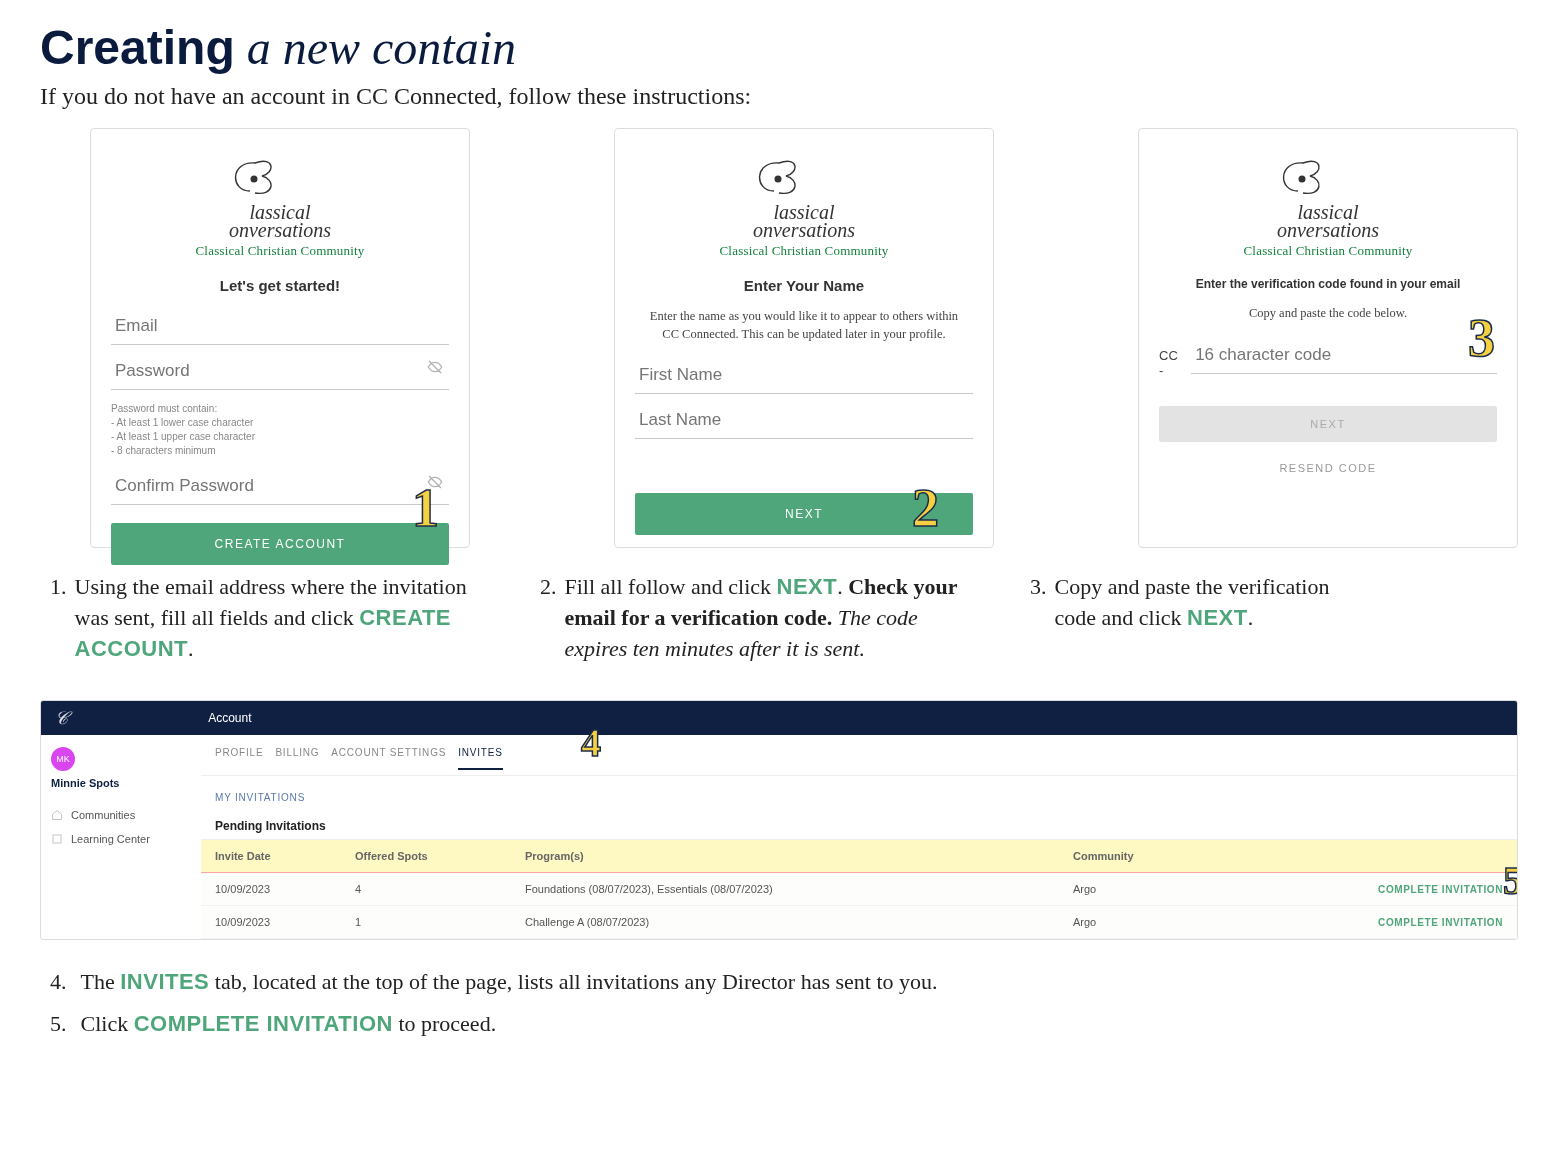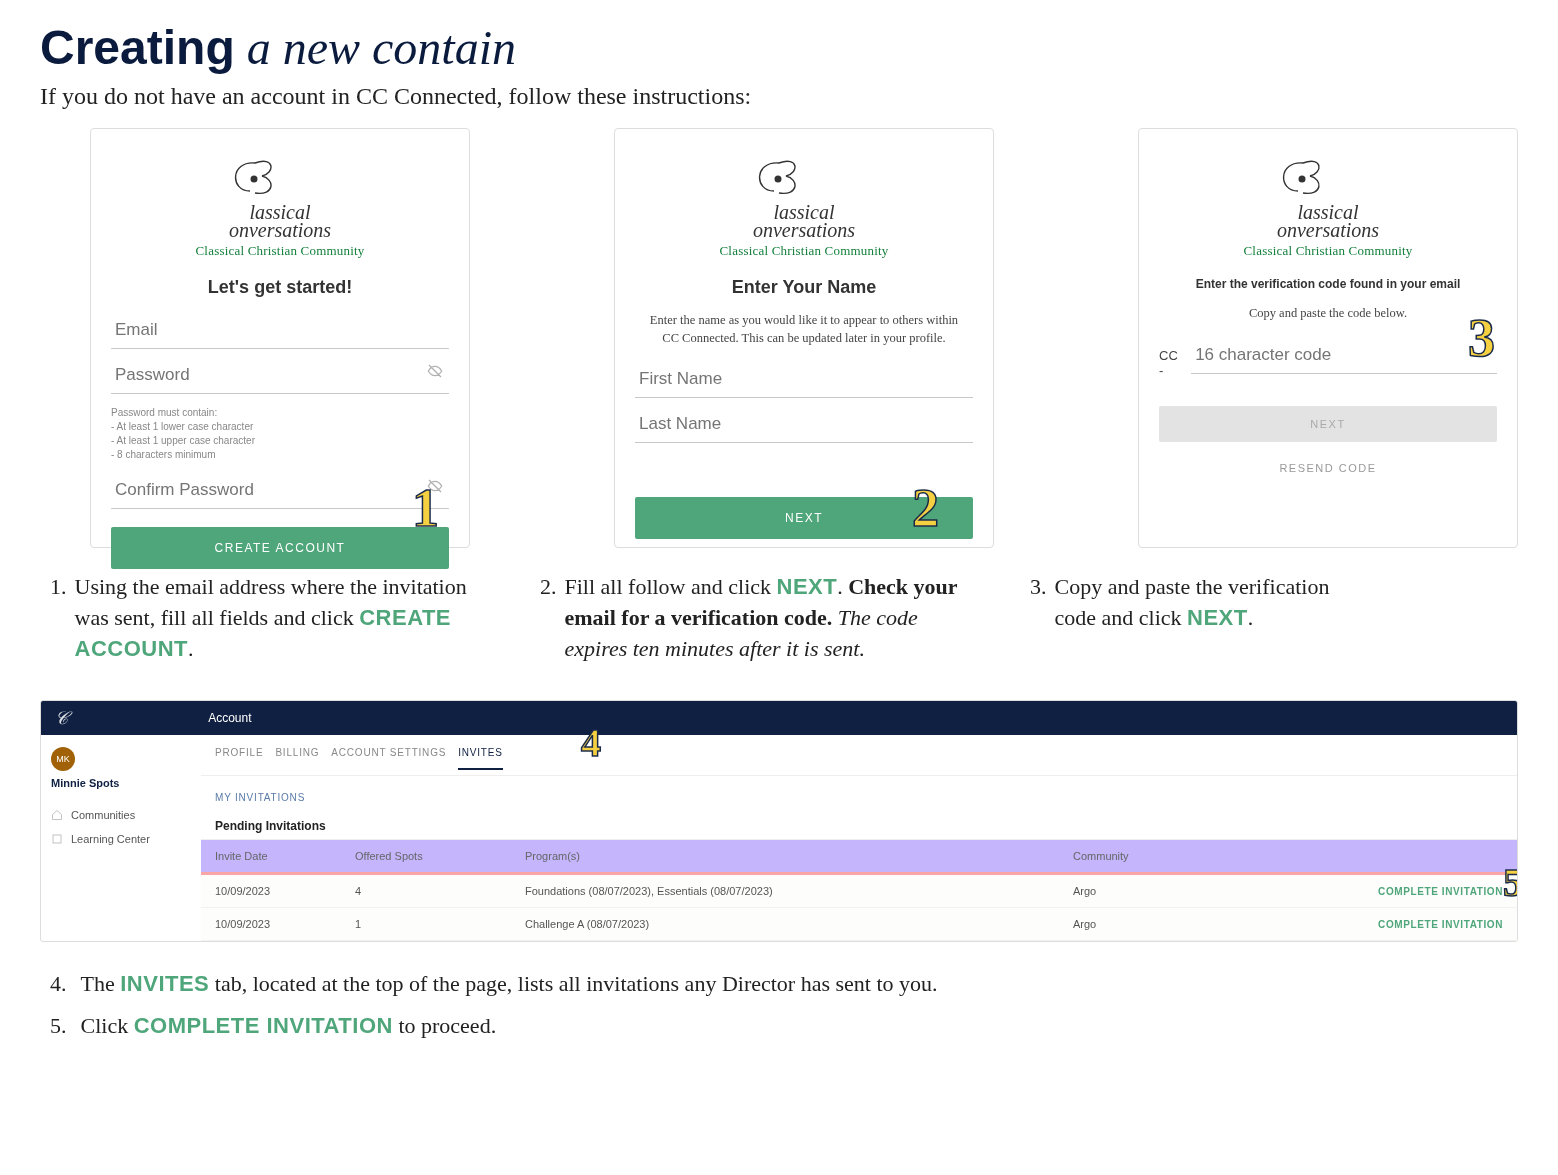--- a/index.html
+++ b/index.html
@@ -24,21 +24,21 @@
     border: 1px solid #ddd;
     border-radius: 4px;
     padding: 16px 20px 20px 20px;
     background: #fff;
     position: relative;
     height: 420px;
   }
   .logo-wrap { text-align: center; margin: 6px 0 4px 0; }
   .brand-name { font-family: Georgia, serif; font-style: italic; font-size: 20px; line-height: 0.9; color: #333; }
   .brand-sub { font-family: Georgia, serif; font-size: 13px; color: #15803d; margin-top: 4px; letter-spacing: 0.2px;}
-  .card-heading { text-align: center; font-family: Arial, sans-serif; font-weight: 700; font-size: 18px; margin: 18px 0 14px 0; color: #333; }
+  .card-heading { text-align: center; font-family: Arial, sans-serif; font-weight: 700; font-size: 15px; margin: 18px 0 14px 0; color: #333; }
   .card-subtext { text-align: center; font-family: Georgia, serif; font-size: 12.5px; color: #444; margin: 0 10px 14px 10px; line-height: 1.4; }
   .field {
     border: none;
     border-bottom: 1.5px solid #c9c9c9;
     width: 100%;
     padding: 8px 4px;
     font-size: 17px;
     color: #b91c1c;
     font-family: Arial, sans-serif;
     background: transparent;
@@ -109,33 +109,33 @@
     border: 1px solid #ddd;
     border-radius: 3px;
     overflow: hidden;
     position: relative;
     font-family: Arial, sans-serif;
   }
   .dash-top { background: #0f2042; color: #fff; height: 34px; display: flex; align-items: center; padding: 0 14px; font-size: 12px; }
   .dash-top .logo-c { font-family: Georgia; font-style: italic; font-size: 18px; margin-right: 140px; opacity: 0.85;}
   .dash-body { display: flex; }
   .dash-side { width: 160px; padding: 12px 10px; font-size: 11px; color: #555; }
-  .avatar { width: 24px; height: 24px; border-radius: 50%; background: #a16207; color: #fff; font-size: 9px; display: flex; align-items: center; justify-content: center; margin-bottom: 6px; }
+  .avatar { width: 24px; height: 24px; border-radius: 50%; background: #d946ef; color: #fff; font-size: 9px; display: flex; align-items: center; justify-content: center; margin-bottom: 6px; }
   .user-name { color: #0f2042; font-size: 11px; font-weight: 700; margin-bottom: 14px; }
   .side-item { display: flex; align-items: center; gap: 8px; padding: 6px 0; font-size: 11px; color: #555; }
   .side-icon { width: 12px; height: 12px; opacity: 0.5; }
   .dash-main { flex: 1; padding: 0; }
   .tabs { display: flex; gap: 12px; padding: 12px 14px 6px 14px; font-size: 10px; letter-spacing: 0.8px; color: #888; border-bottom: 1px solid #eee; position: relative; }
   .tab { padding-bottom: 10px; }
   .tab.active { color: #0f2042; border-bottom: 2px solid #0f2042; margin-bottom: -1px; }
   .section-title { font-size: 10px; letter-spacing: 0.8px; color: #5a7ba8; padding: 16px 14px 10px 14px; }
   .pending-hdr { font-size: 12px; font-weight: 700; padding: 6px 14px; color: #222; }
   .tbl { width: 100%; }
   .tbl-head, .tbl-row { display: flex; padding: 10px 14px; font-size: 11px; align-items: center; }
-  .tbl-head { color: #666; border-bottom: 3px solid #fca5a5; border-top: 1px solid #eee; background: #c4b5fd; }
+  .tbl-head { color: #666; border-bottom: 1px solid #fca5a5; border-top: 1px solid #eee; background: #fef9c3; font-weight: bold; }
   .tbl-row { border-bottom: 1px solid #f2f2f0; color: #555; background: #fdfdfb; }
   .col-date { width: 140px; }
   .col-spots { width: 170px; }
   .col-prog { flex: 1; }
   .col-comm { width: 230px; }
   .col-act { width: 200px; text-align: right; }
   .complete-link { color: #4ea67a; font-size: 10px; letter-spacing: 0.6px; font-weight: 600; }
 
   .bottom-list { margin-left: 10px; }
   .bottom-item { font-size: 22px; line-height: 1.6; font-family: Georgia, serif; display: flex; gap: 14px; margin: 6px 0;}

